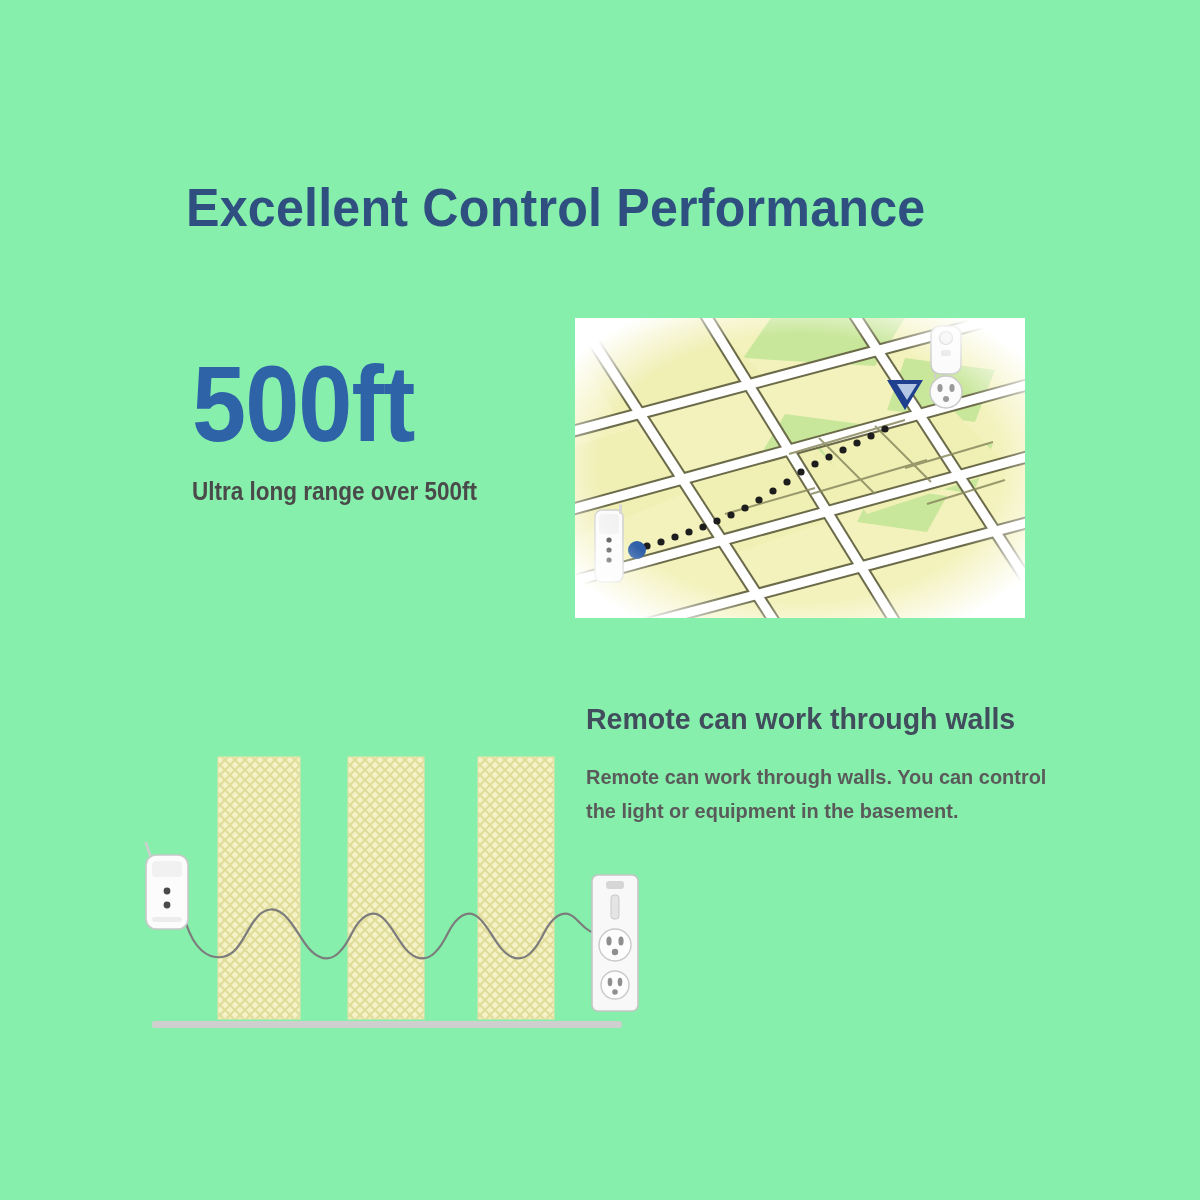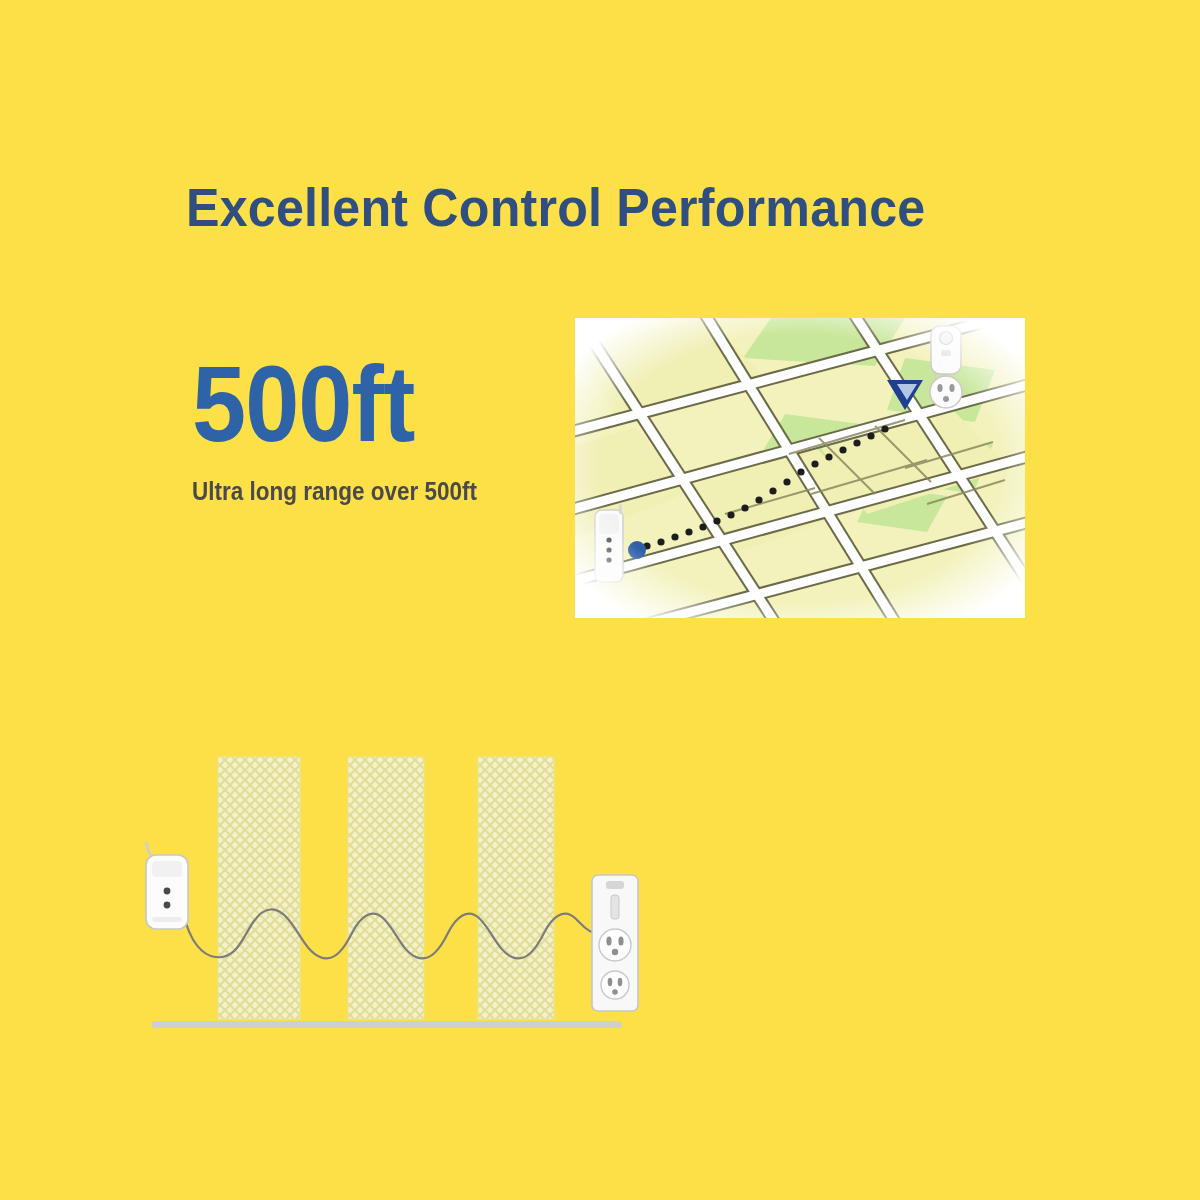--- a/index.html
+++ b/index.html
@@ -13,21 +13,21 @@
     height: 1200px;
     position: relative;
     overflow: hidden;
     font-family: "Liberation Sans", sans-serif;
     -webkit-font-smoothing: antialiased;
   }
 
   .page {
     position: absolute;
     inset: 0;
-    background: #fde047;
+    background: #86efac;
   }
 
   
   .main-title {
     position: absolute;
     left: 186px;
     top: 176px;
     width: 900px;
     font-size: 54px;
     line-height: 62px;
@@ -237,20 +237,24 @@
         <g>
           <polygon points="312,62 348,62 330,92" fill="#1f3f8f"></polygon>
           <polygon points="322,66 342,66 332,82" fill="#cfe0f5" opacity="0.85"></polygon>
         </g>
 
         <rect x="0" y="0" width="450" height="300" fill="url(#mapFade)"></rect>
       </g>
     </svg>
   </div>
 
+  <div class="feature-text">
+    <div class="feature-heading">Remote can work through walls</div>
+    <div class="feature-body">Remote can work through walls. You can control the light or equipment in the basement.</div>
+  </div>
 
   <div class="walls-figure">
     <svg viewBox="0 0 520 320" xmlns="http://www.w3.org/2000/svg">
       <defs>
         <pattern id="hatch" width="10" height="10" patternUnits="userSpaceOnUse">
           <rect width="10" height="10" fill="#f4f2c6"></rect>
           <path d="M-2,2 l4,-4 M0,10 l10,-10 M8,12 l4,-4" stroke="#e0dd9a" stroke-width="2"></path>
           <path d="M-2,8 l4,4 M0,0 l10,10 M8,-2 l4,4" stroke="#e0dd9a" stroke-width="2"></path>
         </pattern>
       </defs>

